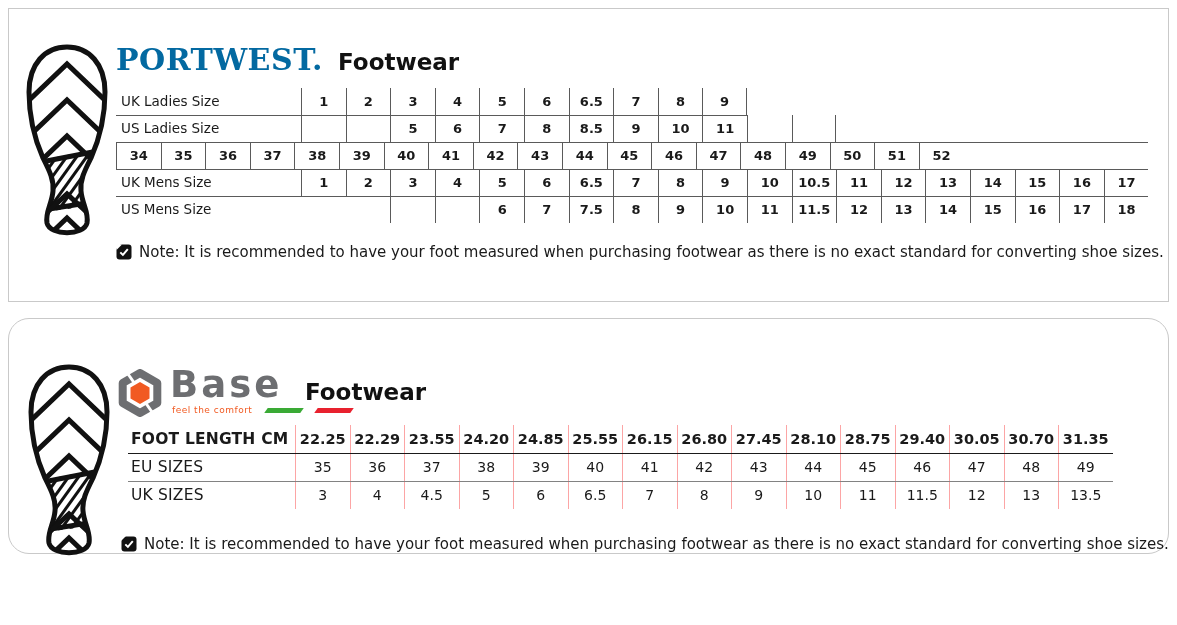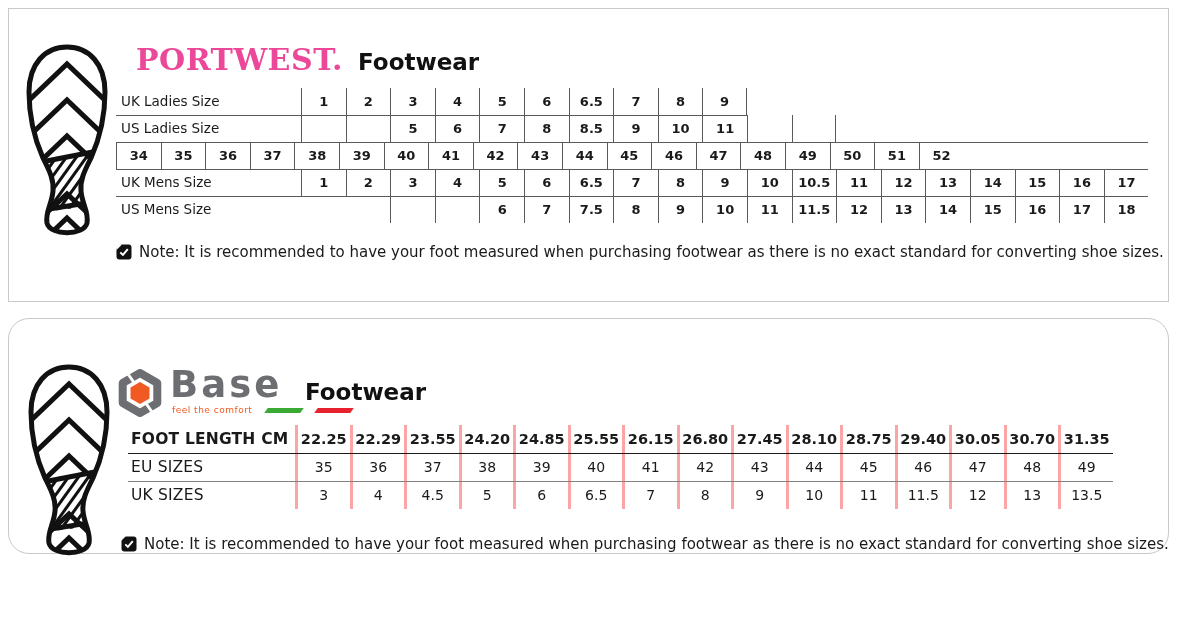--- a/index.html
+++ b/index.html
@@ -35,21 +35,21 @@
   .base-tagline { position:absolute; left:163px; top:86px; display:flex; align-items:center; gap:14px; }
   .base-tagline-text { font-size:9px; font-weight:normal; letter-spacing:0.5px; }
   .flag-bar { width:36px; height:5px; transform:skewX(-35deg); }
   #panel-base .title-suffix { position:absolute; left:296px; top:62px; }
 
   
   .base-table { position:absolute; left:119px; top:106px; width:985px; }
   .b-row { display:flex; height:28px; position:relative; }
   .b-label { width:167px; box-sizing:border-box; padding-left:3px; font-size:15.5px; line-height:28px; letter-spacing:0.2px; }
   .b-row.hdr .b-label { font-weight:bold; }
-  .b-cell { width:54.5px; box-sizing:border-box; text-align:center; line-height:28px; font-size:14px; border-left:3px solid #fca5a5; }
+  .b-cell { width:54.5px; box-sizing:border-box; text-align:center; line-height:28px; font-size:14px; border-left:1px solid #fca5a5; }
   .b-row.hdr .b-cell { font-weight:bold; font-size:14.5px; }
   .b-hline-dark { position:absolute; height:1px; left:0; background:#1a1a1a; }
   .b-hline-grey { position:absolute; height:1px; left:0; background:#828282; }
 </style>
 </head>
 <body>
 
 <div class="page">
 
   <div class="panel" id="panel-portwest">
@@ -78,21 +78,21 @@
             <path d="M34,168 L80,104"></path>
             <path d="M44,168 L90,104"></path>
           <path d="M54,168 L100,104"></path>
         </g>
         <polyline points="18,174 44,150 70,174" stroke-width="5"></polyline>
         <polyline points="23,194 44,174 65,194" stroke-width="5"></polyline>
       </g>
     </svg>
 
     <div class="pw-title">
-      <span class="pw-brand" style="color: #ec4899; margin-left: 20px;">PORTWEST.</span>
+      <span class="pw-brand" style="color: #0369a1;">PORTWEST.</span>
       <span class="title-suffix">Footwear</span>
     </div>
 
     <div class="pw-table" id="pw-table">
         <div class="pw-row">
           <div class="pw-label">UK Ladies Size</div>
           <div class="pw-cell">1</div>
           <div class="pw-cell">2</div>
           <div class="pw-cell">3</div>
           <div class="pw-cell">4</div>

